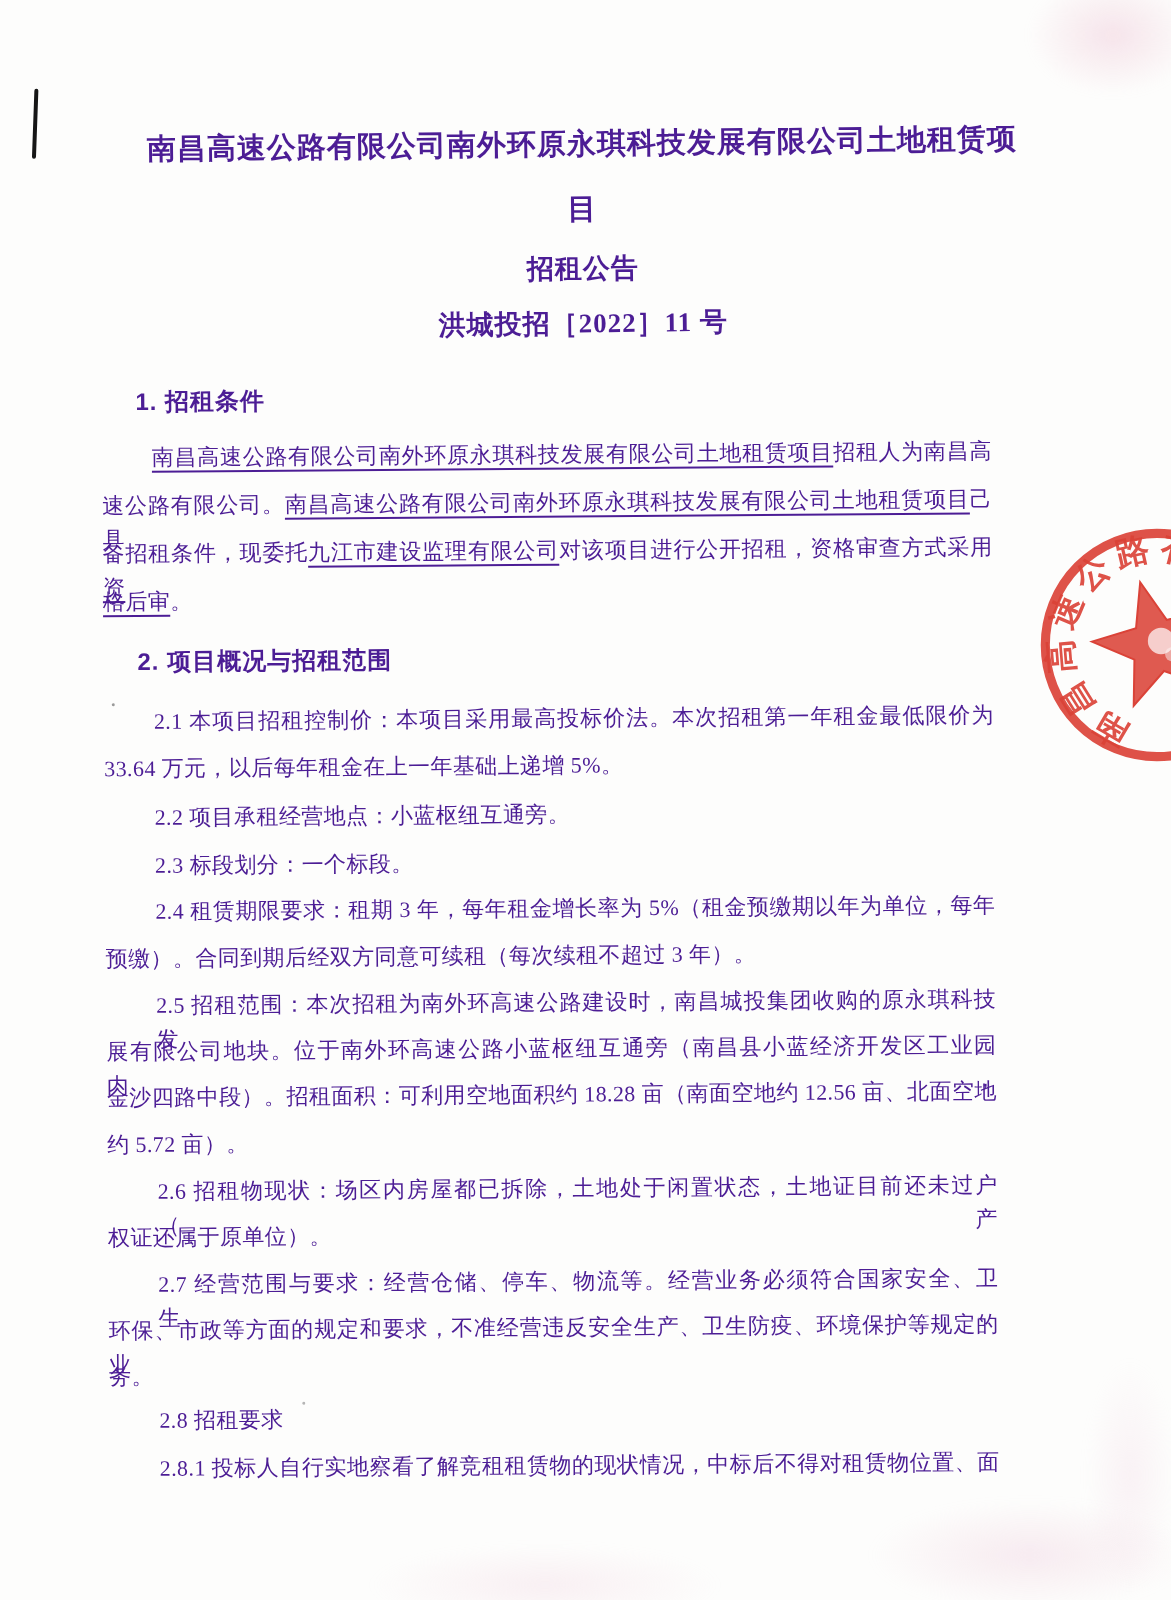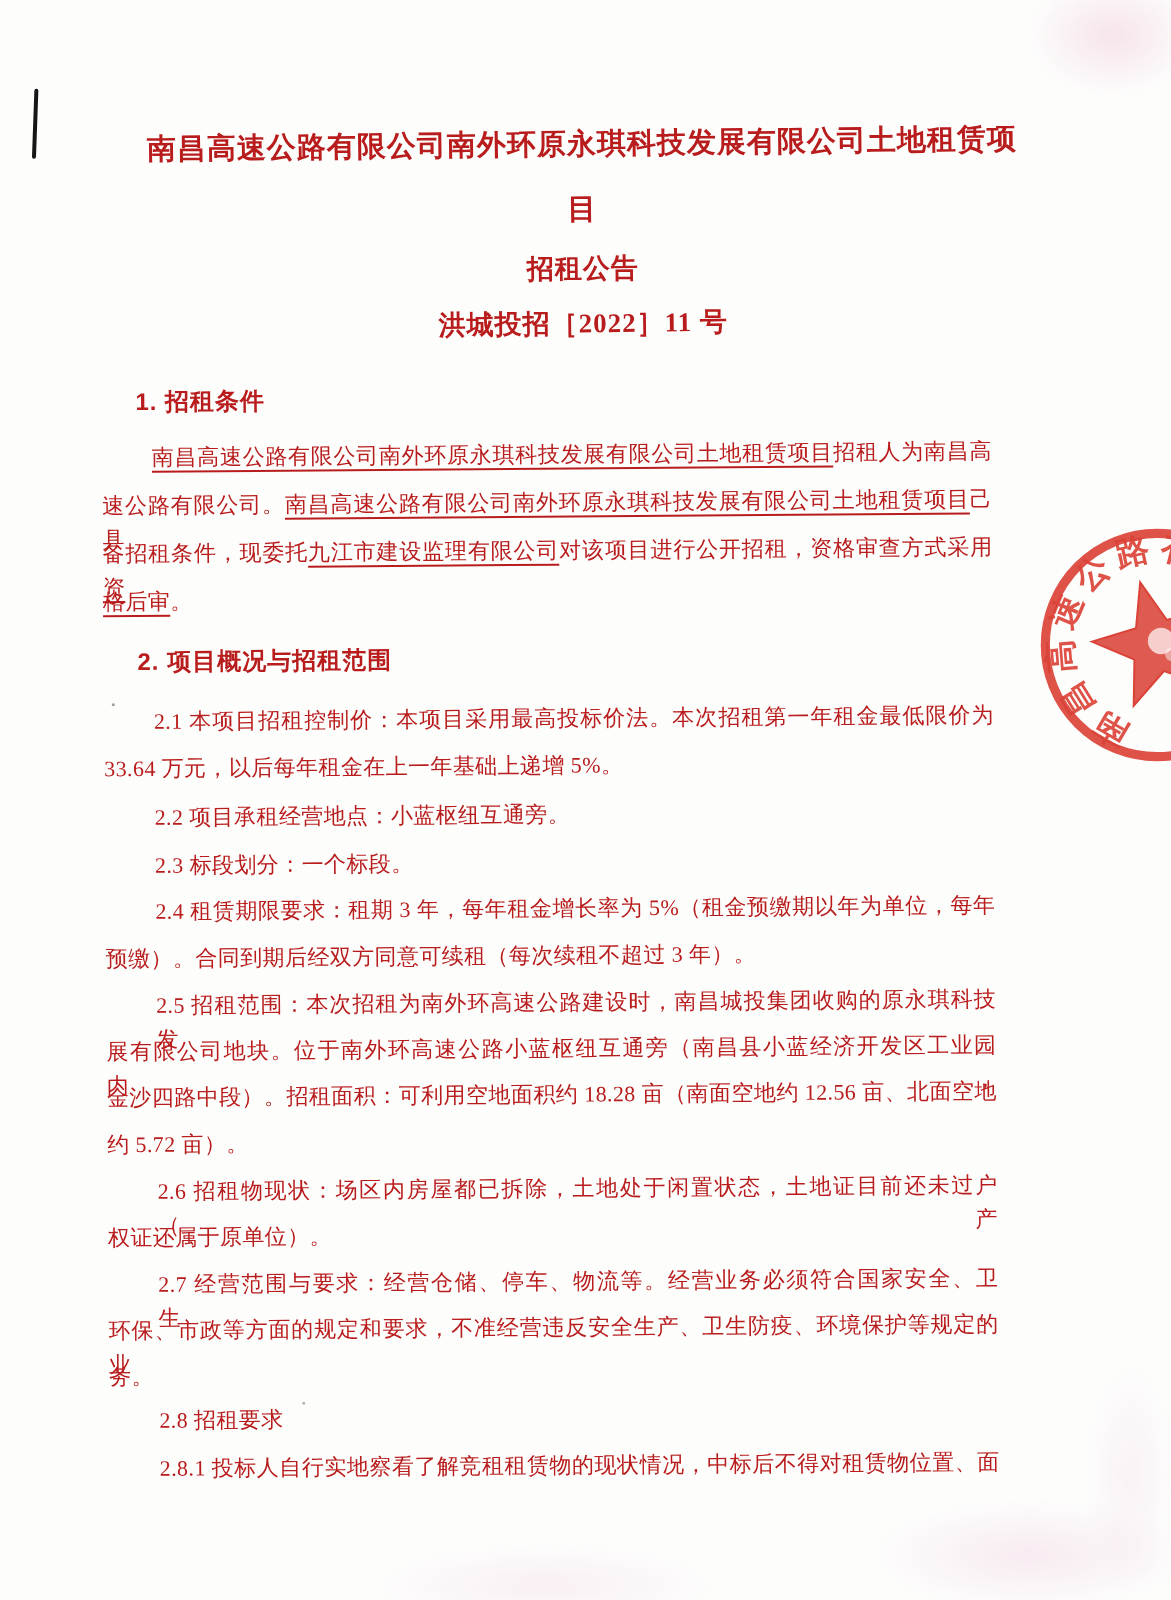--- a/index.html
+++ b/index.html
@@ -1,17 +1,17 @@
 <!DOCTYPE html>
 <html lang="zh"><head>
 <meta charset="utf-8">
 <style>
   html,body{margin:0;padding:0;background:#ffffff;}
   #page{position:relative;width:1171px;height:1600px;background:#fdfdfc;overflow:hidden;
-        font-family:"Liberation Serif",serif;color:#b91c1c;}
+        font-family:"Liberation Serif",serif;color:#4c1d95;}
   #tilt{position:absolute;left:0;top:0;width:1171px;height:1600px;
         transform:rotate(-0.45deg);transform-origin:55% 38%;}
   
   .t{position:absolute;left:0;width:1171px;text-align:center;font-weight:bold;
      letter-spacing:1px;white-space:nowrap;transform:rotate(-0.25deg);}
   .t1{top:124px;font-size:29px;}
   .t2{top:189px;font-size:29px;}
   .t3{top:250px;font-size:27px;}
   .t4{top:305px;font-size:27px;}
   

